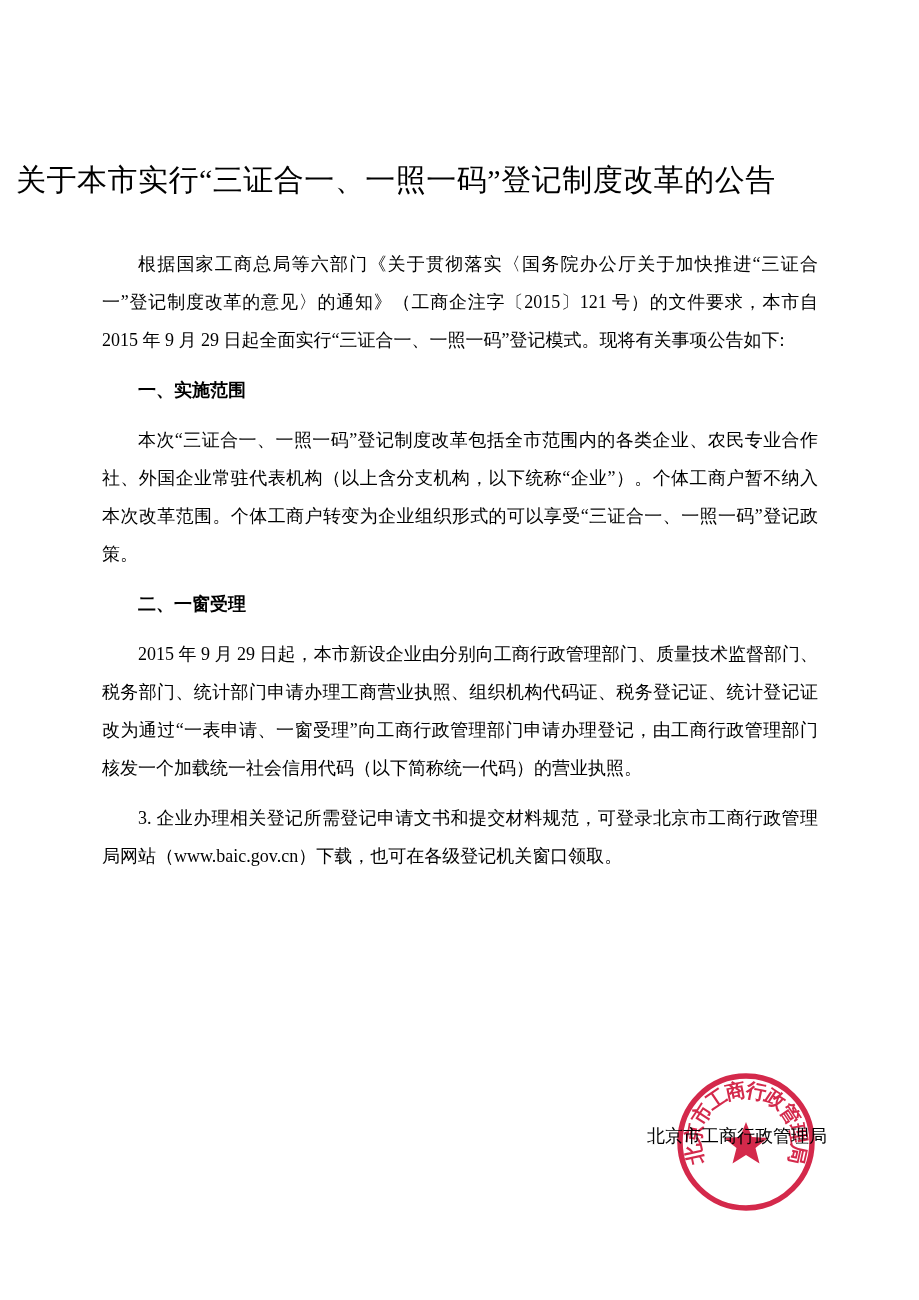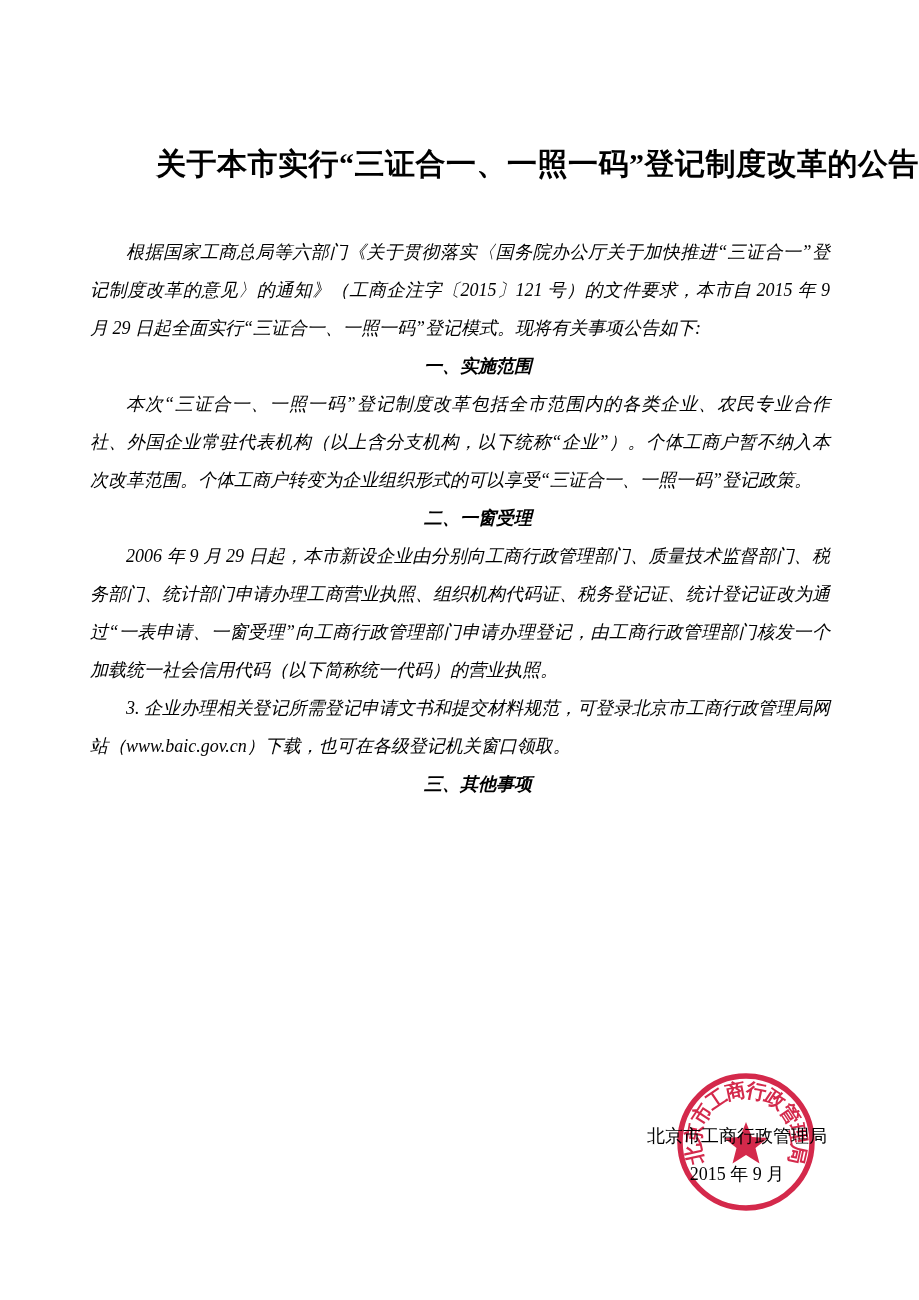--- a/index.html
+++ b/index.html
@@ -14,47 +14,46 @@
     background: #ffffff;
     overflow: hidden;
     font-family: "Liberation Serif", serif;
     color: #000000;
   }
   .doc-title {
     position: absolute;
     top: 142px;
     left: 0;
     right: 0;
-    margin: 0;
-    text-align: right;
+    margin: 16px;
+    text-align: left;
     font-size: 30px;
     line-height: 44px;
-    font-weight: bold;
+    font-weight: normal;
     font-family: "Liberation Serif", serif;
     letter-spacing: 0.5px;
   }
   .doc-body {
     position: absolute;
     top: 233px;
     left: 90px;
     width: 740px;
     font-size: 18px;
     line-height: 38px;
     text-align: justify;
   }
   .doc-body p {
-    margin: 0;
+    margin: 12px;
     padding: 0;
     text-indent: 2em;
-    font-style: italic;
   }
   .doc-body p.section-heading {
     font-family: "Liberation Sans", sans-serif;
     font-weight: bold;
-    text-align: center;
+    text-align: left;
   }
   .signature-block {
     position: absolute;
     top: 1117px;
     right: 92px;
     font-size: 18px;
     line-height: 38px;
     text-align: center;
     z-index: 2;
   }
@@ -77,28 +76,26 @@
 
 <div class="page">
 
   <h1 class="doc-title">关于本市实行“三证合一、一照一码”登记制度改革的公告</h1>
 
   <div class="doc-body">
     <p>根据国家工商总局等六部门《关于贯彻落实〈国务院办公厅关于加快推进“三证合一”登记制度改革的意见〉的通知》（工商企注字〔2015〕121 号）的文件要求，本市自 2015 年 9 月 29 日起全面实行“三证合一、一照一码”登记模式。现将有关事项公告如下:</p>
     <p class="section-heading">一、实施范围</p>
     <p>本次“三证合一、一照一码”登记制度改革包括全市范围内的各类企业、农民专业合作社、外国企业常驻代表机构（以上含分支机构，以下统称“企业”）。个体工商户暂不纳入本次改革范围。个体工商户转变为企业组织形式的可以享受“三证合一、一照一码”登记政策。</p>
     <p class="section-heading">二、一窗受理</p>
-    <p>2006 年 9 月 29 日起，本市新设企业由分别向工商行政管理部门、质量技术监督部门、税务部门、统计部门申请办理工商营业执照、组织机构代码证、税务登记证、统计登记证改为通过“一表申请、一窗受理”向工商行政管理部门申请办理登记，由工商行政管理部门核发一个加载统一社会信用代码（以下简称统一代码）的营业执照。</p>
+    <p>2015 年 9 月 29 日起，本市新设企业由分别向工商行政管理部门、质量技术监督部门、税务部门、统计部门申请办理工商营业执照、组织机构代码证、税务登记证、统计登记证改为通过“一表申请、一窗受理”向工商行政管理部门申请办理登记，由工商行政管理部门核发一个加载统一社会信用代码（以下简称统一代码）的营业执照。</p>
     <p>3.  企业办理相关登记所需登记申请文书和提交材料规范，可登录北京市工商行政管理局网站（www.baic.gov.cn）下载，也可在各级登记机关窗口领取。</p>
-    <p class="section-heading">三、其他事项</p>
   </div>
 
   <div class="signature-block">
     <div>北京市工商行政管理局</div>
-    <div>2015 年 9 月</div>
   </div>
 
   <svg class="seal" viewBox="0 0 160 160" xmlns="http://www.w3.org/2000/svg">
     <circle cx="80" cy="80" r="66" fill="none" stroke="#d4294b" stroke-width="5.5"></circle>
     <polygon fill="#d4294b" points="80,60 85.9,74.9 101.9,75.9 89.5,86.1 93.5,101.6 80,93 66.5,101.6 70.5,86.1 58.1,75.9 74.1,74.9"></polygon>
     <path id="seal-text-arc" d="M 38.3 100.4 A 46 46 0 1 1 121.7 100.4" fill="none"></path>
     <text fill="#d4294b">
       <textPath href="#seal-text-arc" startOffset="0" textLength="184" lengthAdjust="spacing">北京市工商行政管理局</textPath>
     </text>
   </svg>

